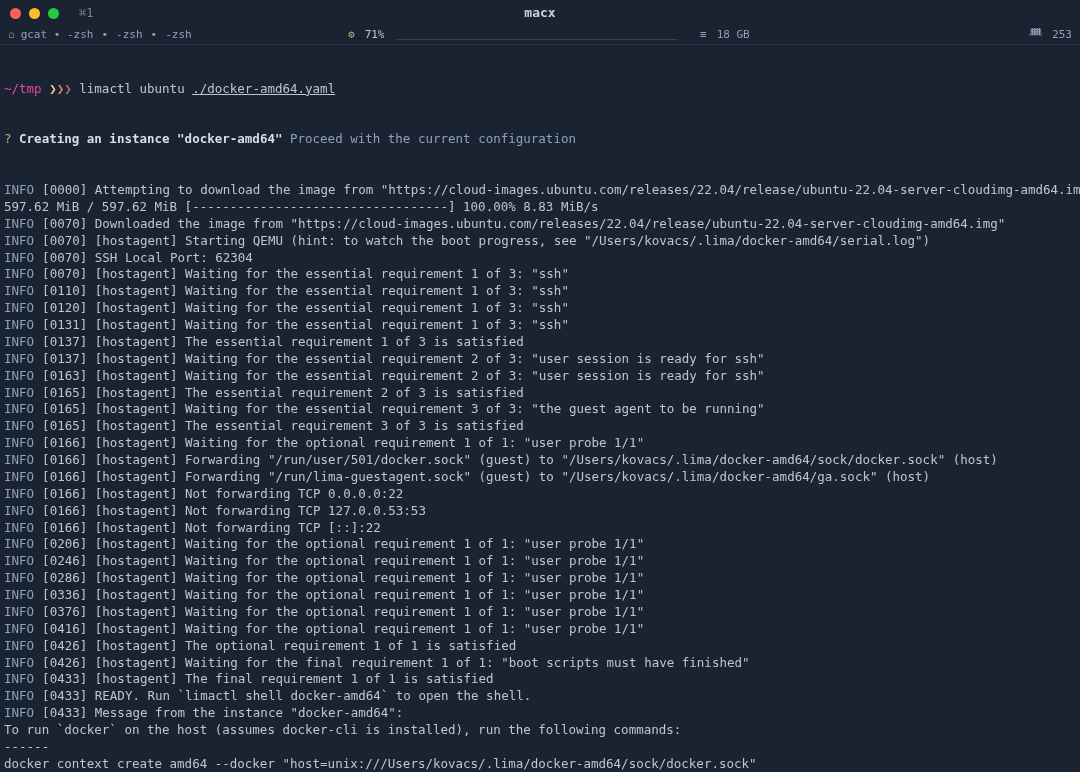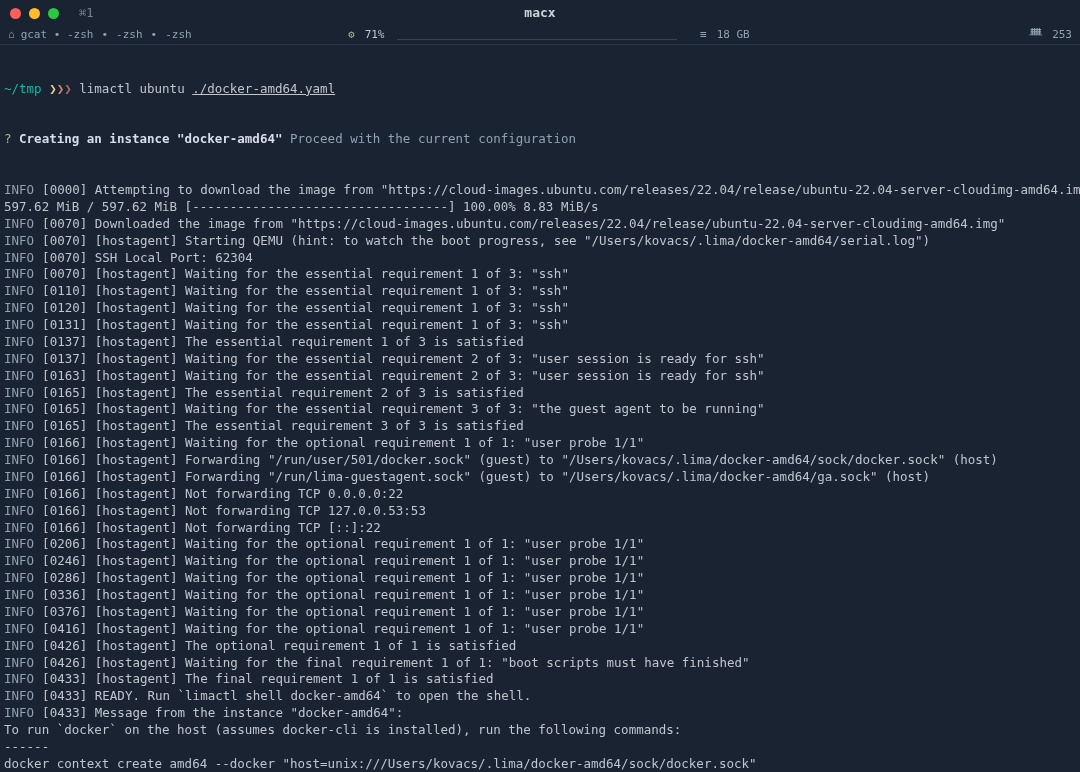--- a/index.html
+++ b/index.html
@@ -75,21 +75,21 @@
   .hr-top {
     border: none;
     border-top: 1px solid #2a3646;
     margin: 0;
   }
   .terminal {
     padding: 2px 4px 4px 4px;
     white-space: pre;
   }
   .line { display: block; }
-  .prompt-path { color: #14b8a6; }
+  .prompt-path { color: #ec4899; }
   .prompt-chevron .y { color: #ebcb8b; }
   .prompt-chevron .r { color: #bf616a; }
   .prompt-chevron .o { color: #d08770; }
   .cmd { color: #c0c5ce; }
   .cmd .u { text-decoration: underline; }
   .q-bold { color: #d8dee9; font-weight: 600; }
   .info { color: #8fa1b3; }
   .ts   { color: #c0c5ce; padding-left: 8px; }
   .body { color: #c0c5ce; }
   .green { color: #a3be8c; }

